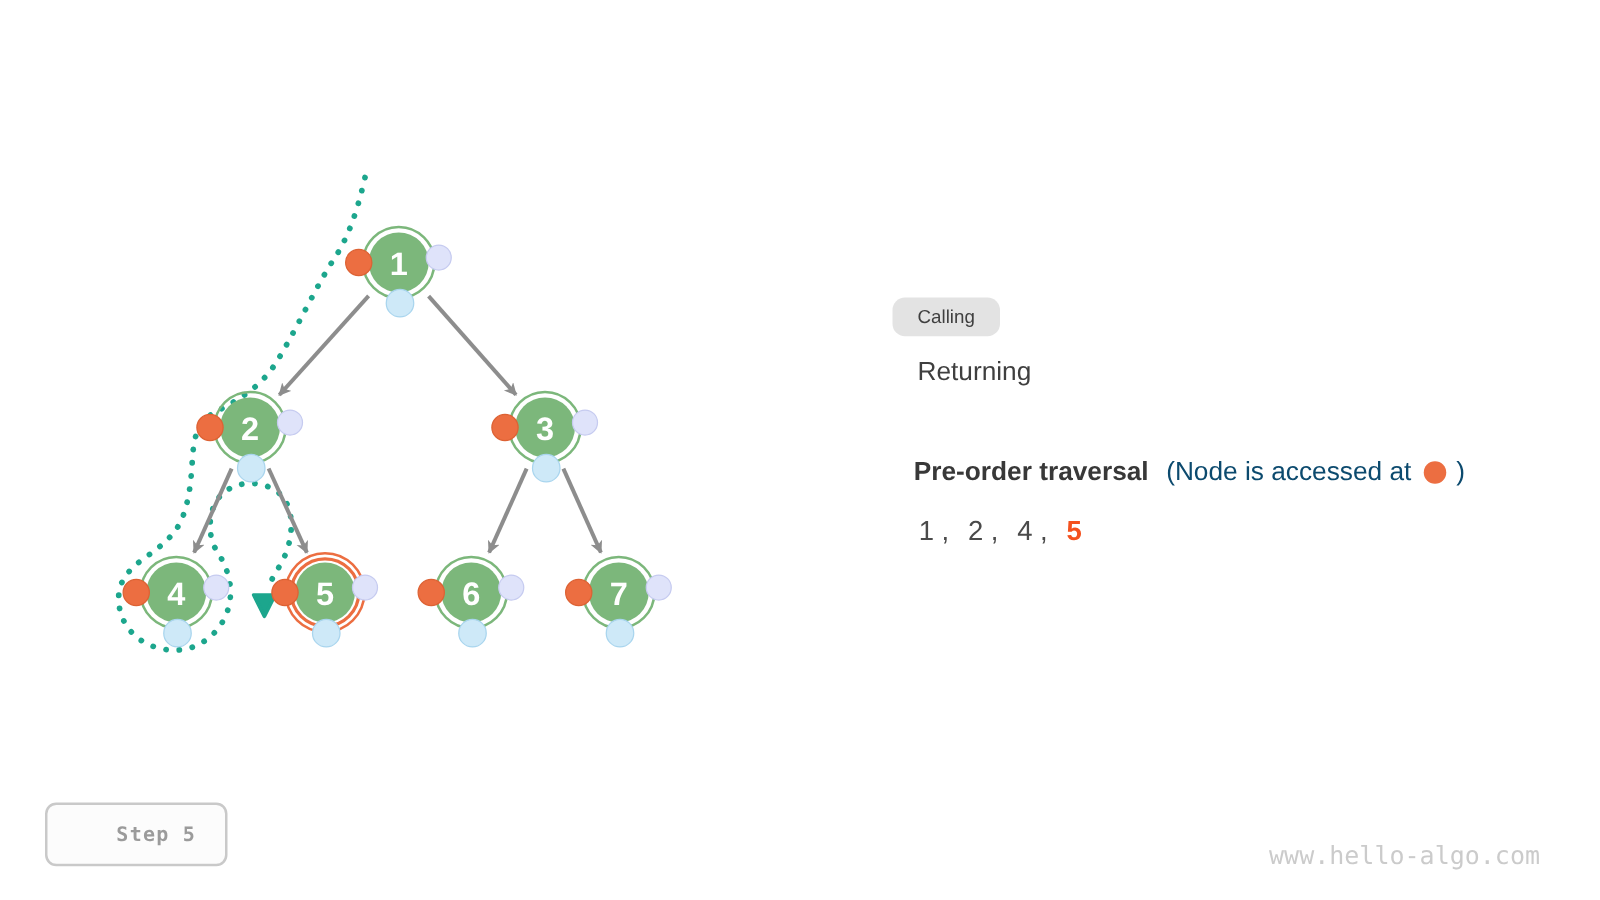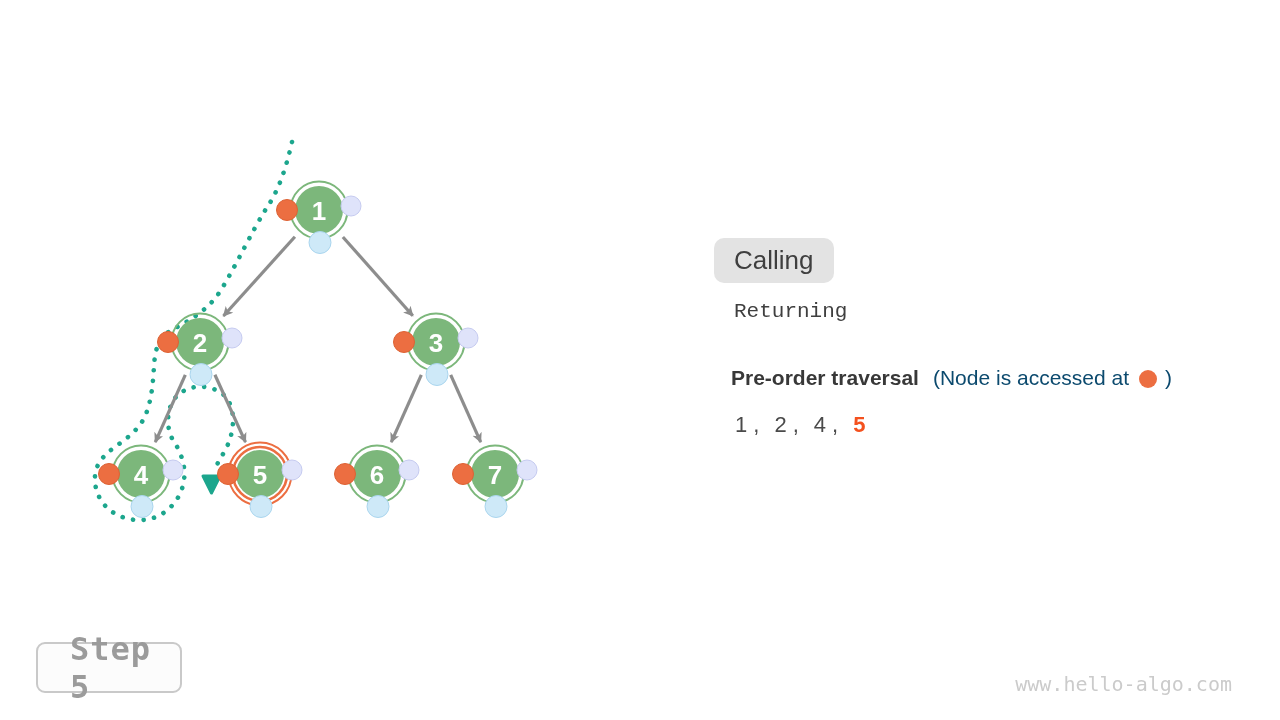--- a/index.html
+++ b/index.html
@@ -5,44 +5,44 @@
   html,body{margin:0;padding:0;background:#ffffff;}
   .stage{
     position:relative;width:1280px;height:720px;background:#ffffff;overflow:hidden;
     font-family:"Liberation Sans", sans-serif;
   }
   svg text{font-family:"Liberation Sans", sans-serif;}
   .tree-svg{position:absolute;left:0;top:0;}
   .legend{position:absolute;left:714px;top:238px;}
   .chip{
     display:inline-block;padding:7px 20px;border-radius:10px;
-    font-size:26px;color:#3f3f3f;background:#e3e3e3;
+    font-size:15px;color:#3f3f3f;background:#e3e3e3;
   }
   .legend-plain{
-    margin-top:17px;margin-left:20px;font-size:21px;color:#3f3f3f;font-family:Liberation Mono, monospace;
+    margin-top:17px;margin-left:20px;font-size:21px;color:#3f3f3f;
   }
   .traversal-line{
     position:absolute;left:731px;top:366px;display:flex;align-items:center;white-space:nowrap;text-align:center;
   }
   .traversal-title{font-size:21px;font-weight:bold;color:#383838;}
   .traversal-note{font-size:21px;color:#0c4a6e;margin-left:14px;}
   .note-dot{
     display:inline-block;width:18px;height:18px;border-radius:50%;
     margin:0 8px 0 10px;vertical-align:-3px;
   }
   .sequence{
     position:absolute;left:735px;top:412px;font-size:22px;color:#4a4a4a;white-space:nowrap;
   }
   .sequence .sep{margin:0 15px 0 6px;}
   .sequence .current{font-weight:bold;}
   .step-box{
     position:absolute;left:36px;top:642px;width:146px;height:51px;
     border:2px solid #c9c9c9;border-radius:9px;background:#fcfcfc;
     box-sizing:border-box;display:flex;align-items:center;justify-content:center;
-    font-family:"DejaVu Sans Mono", monospace;font-size:32px;font-weight:bold;
+    font-family:"DejaVu Sans Mono", monospace;font-size:16px;font-weight:bold;
     color:#9b9b9b;letter-spacing:1px;padding-left:32px;
   }
   .watermark{
     position:absolute;right:48px;bottom:24px;
     font-family:"DejaVu Sans Mono", monospace;font-size:20px;color:#cbcbcb;
   }
 </style>
 </head>
 <body>
 

